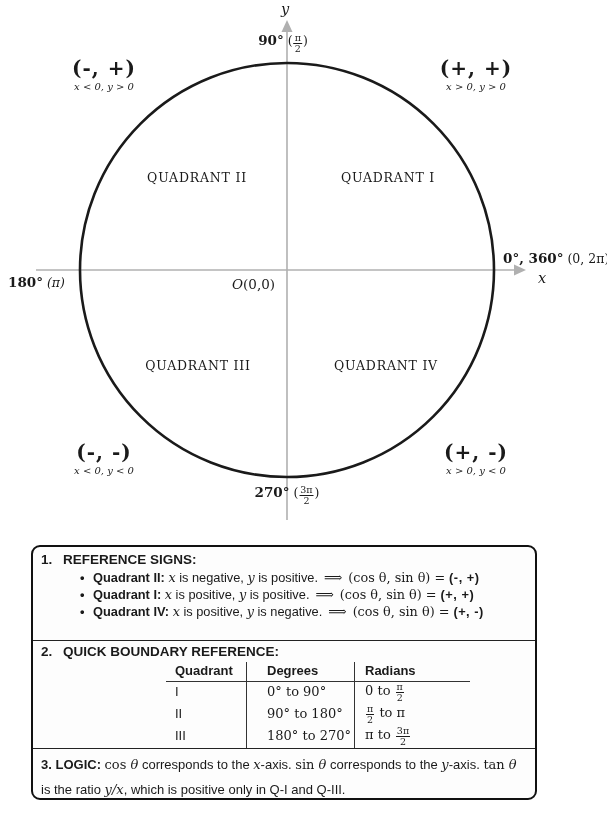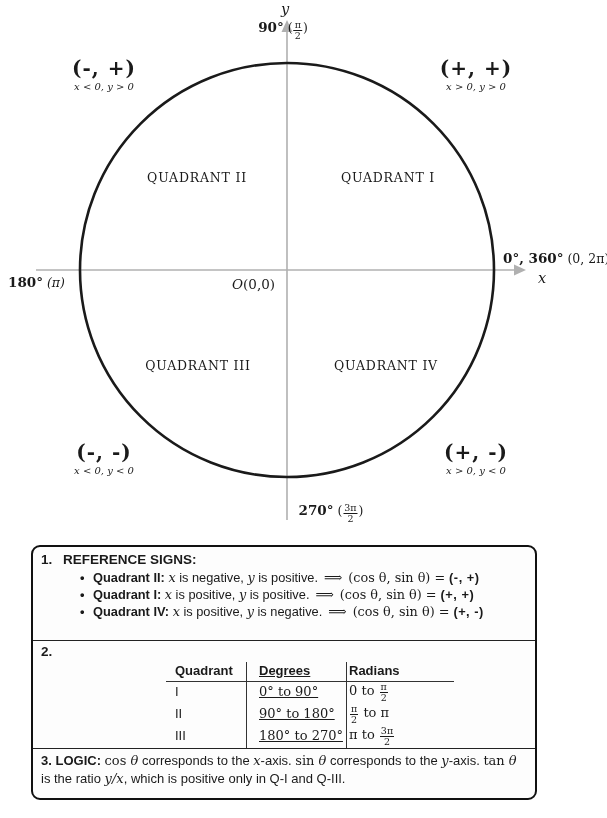--- a/index.html
+++ b/index.html
@@ -35,30 +35,30 @@
   .bullets li{font-size:12.8px;line-height:17px;white-space:nowrap;}
   .b-dot{display:inline-block;width:13px;font-weight:bold;}
   .b-label{font-weight:bold;}
   .mi{font-family:"DejaVu Serif",serif;font-style:italic;}
   .mr{font-family:"DejaVu Serif",serif;}
   .arrow{font-family:"DejaVu Serif",serif;margin:0 6px;}
   .eq{font-family:"DejaVu Serif",serif;margin:0 4px;}
   .result{font-weight:bold;letter-spacing:0.5px;}
   .rule{position:absolute;left:0;right:0;border-top:1.5px solid #222;height:0;}
   .r1{top:93px;}  .r2{top:201px;}
-  .s1{top:5px;}  .s2{top:97px;}  .s3{top:205px;font-size:13px;line-height:18px;}
+  .s1{top:5px;}  .s2{top:97px;}  .s3{top:205px;font-size:13px;line-height:25px;}
   .s3 .inline-head{font-weight:bold;}
 
   .qtable{margin:2px 0 0 125px;border-collapse:collapse;font-size:13px;}
   .qtable th{font-weight:bold;text-align:left;padding:1px 0 2px 9px;line-height:16px;
              border-bottom:1.5px solid #333;}
   .qtable td{font-family:"DejaVu Serif",serif;padding:0 0 1px 9px;line-height:16.5px;}
   .qtable th.c1,.qtable td.c1{width:71px;border-right:1px solid #333;}
-  .qtable th.c2,.qtable td.c2{width:87px;border-right:1px solid #333;padding-left:12px;text-decoration:underline;}
-  .qtable th.c3,.qtable td.c3{width:105px;padding-left:2px;}
+  .qtable th.c2,.qtable td.c2{width:87px;border-right:1px solid #333;padding-left:20px;}
+  .qtable th.c3,.qtable td.c3{width:105px;padding-left:10px;}
   .qtable td.c1{font-family:"Liberation Sans",sans-serif;}
   .tfrac{display:inline-block;text-align:center;vertical-align:-0.45em;line-height:1;margin:0 1px;}
   .tfrac .fn{display:block;font-size:9.5px;line-height:10px;border-bottom:1px solid #1a1a1a;padding:0 1px;}
   .tfrac .fd{display:block;font-size:9.5px;line-height:10px;}
 </style>
 </head>
 <body>
 
 <div class="stage">
 
@@ -67,25 +67,25 @@
       <line x1="36" y1="270" x2="516" y2="270" stroke="#b0b0b0" stroke-width="1.6"></line>
       <polygon points="514,264.5 526,270 514,275.5" fill="#b0b0b0"></polygon>
       <line x1="287" y1="30" x2="287" y2="520" stroke="#b0b0b0" stroke-width="1.6"></line>
       <polygon points="281.5,32 287,20 292.5,32" fill="#b0b0b0"></polygon>
       <circle cx="287" cy="270" r="207" fill="none" stroke="#1a1a1a" stroke-width="2.6"></circle>
     </svg>
 
     <div class="lbl axis-var" style="left:281px;top:1px;">y</div>
     <div class="lbl axis-var" style="left:538px;top:270px;">x</div>
 
-    <div class="lbl ctr" style="left:283px;top:18px;">
+    <div class="lbl ctr" style="left:283px;top:31px;">
       <span class="deg">90°</span><span class="sp4"></span><span class="ser">(</span><span class="frac"><span class="fn">π</span><span class="fd">2</span></span><span class="ser">)</span>
     </div>
 
-    <div class="lbl ctr" style="left:287px;top:501px;margin-left:44px;">
+    <div class="lbl ctr" style="left:287px;top:483px;">
       <span class="deg">270°</span><span class="sp4"></span><span class="ser">(</span><span class="frac"><span class="fn">3π</span><span class="fd">2</span></span><span class="ser">)</span>
     </div>
 
     <div class="lbl" style="left:8px;top:273px;">
       <span class="deg">180°</span><span class="sp4"></span><span class="ser it">(π)</span>
     </div>
 
     <div class="lbl" style="left:503px;top:249px;">
       <span class="deg">0°, 360°</span><span class="sp4"></span><span class="ser">(0, 2π)</span>
     </div>
@@ -124,20 +124,21 @@
         <li><span class="b-dot">•</span><span class="b-label">Quadrant I:</span> <span class="mi">x</span><span> is positive, </span><span class="mi">y</span><span> is positive.</span><span class="arrow">⟹</span><span class="mr">(cos θ, sin θ)</span><span class="eq">=</span><span class="result">(+, +)</span></li>
         <li><span class="b-dot">•</span><span class="b-label">Quadrant IV:</span> <span class="mi">x</span><span> is positive, </span><span class="mi">y</span><span> is negative.</span><span class="arrow">⟹</span><span class="mr">(cos θ, sin θ)</span><span class="eq">=</span><span class="result">(+, -)</span></li>
       </ul>
     </div>
 
     <div class="rule r1"></div>
 
     <div class="sec s2">
       <div class="sec-head">
         <span class="n">2.</span>
+        <span>QUICK BOUNDARY REFERENCE:</span>
       </div>
       <table class="qtable">
         <thead>
           <tr>
             <th class="c1">Quadrant</th>
             <th class="c2">Degrees</th>
             <th class="c3">Radians</th>
           </tr>
         </thead>
         <tbody>

